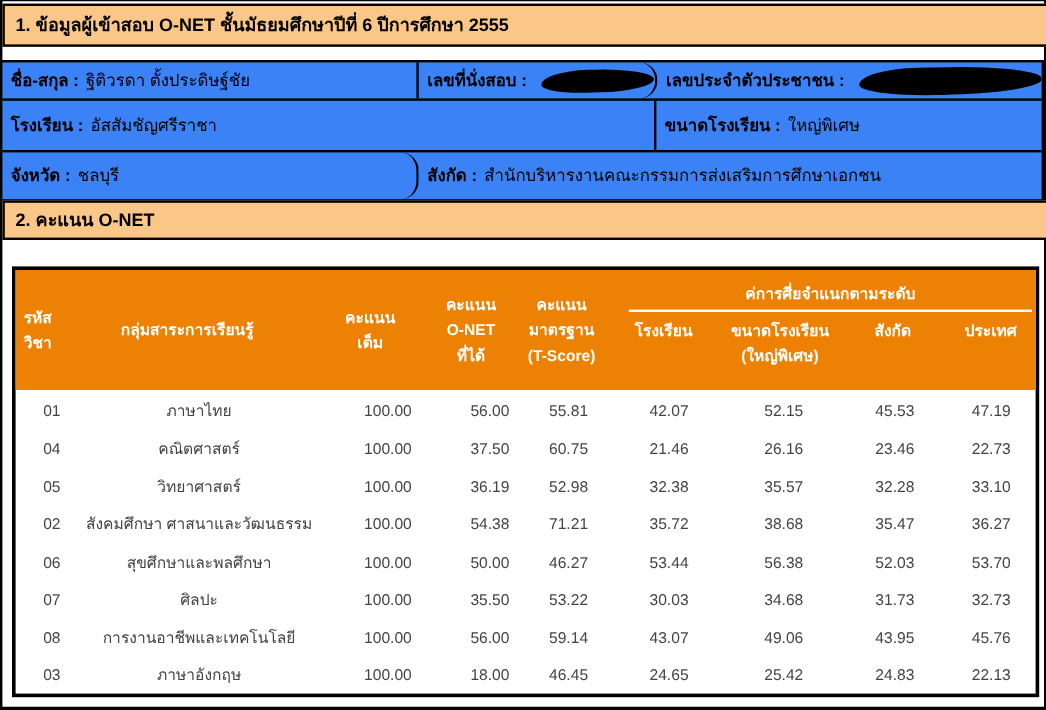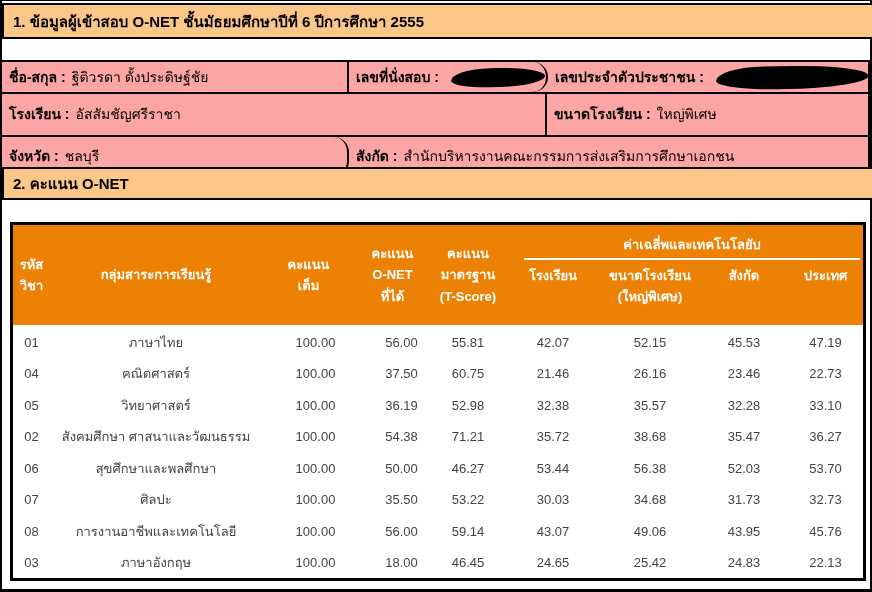--- a/index.html
+++ b/index.html
@@ -15,21 +15,21 @@
   
   .section-bar{
     position:absolute;left:2px;width:860px;background:#FBC788;border:2px solid #000;
     display:flex;align-items:center;padding-left:9px;
     font-weight:bold;font-size:15px;line-height:1.4;
   }
   .bar1{top:3px;height:32px;}
   .bar2{top:167px;height:29px;}
 
   
-  .info-table{position:absolute;left:0px;top:60px;width:866px;border:2px solid #000;background:#fca5a5;}
+  .info-table{position:absolute;left:0px;top:50px;width:866px;border:2px solid #000;background:#3b82f6;}
   .i-row{display:flex;border-bottom:2px solid #000;}
   .i-row:last-child{border-bottom:none;}
   .i-cell{border-right:2px solid #000;display:flex;align-items:center;padding-left:7px;
           font-size:14px;line-height:1.5;white-space:nowrap;overflow:hidden;}
   .i-cell:last-child{border-right:none;flex:1;}
   .i-label{font-weight:bold;margin-right:6px;}
   .r1{height:30px;} .r2{height:41px;} .r3{height:39px;}
   .w-name{width:338px;} .w-seat{width:190px;border-radius:15px;} .w-school{width:536px;} .w-prov{width:338px;border-radius:15px;}
   .redact{background:#000;display:inline-block;margin-left:6px;}
   .redact-seat{width:94px;height:19px;border-radius:48% 60% 55% 45% / 70% 55% 60% 45%;transform:rotate(-1.5deg);}
@@ -46,21 +46,21 @@
   .col0{width:37px;} .col1{width:212px;} .col2{width:93px;} .col3{width:75px;}
   .col4{width:76px;} .col5{width:94px;} .col6{width:100px;} .col7{width:88px;} .col8{width:75px;}
   .h-avg{flex:1;display:flex;flex-direction:column;height:100%;}
   .avg-title{height:30px;flex:none;display:flex;align-items:flex-end;justify-content:center;
              border-bottom:2px solid #fff;margin:0 3px 0 18px;padding-bottom:3px;}
   .avg-cols{flex:1;display:flex;padding-top:5px;}
   .avg-col{text-align:center;white-space:pre-line;}
   .tbody{flex:1;display:flex;flex-direction:column;padding-top:2px;font-size:13px;color:#444;}
   .trow{height:31.5px;flex:none;display:flex;align-items:center;line-height:1.4;}
   .tcell{white-space:nowrap;overflow:visible;}
-  .trow .col0{text-align:center;}
+  .trow .col0{text-align:center;padding-left:12px;}
   .trow .col1{text-align:center;}
   .trow .col2,.trow .col3,.trow .col4,.trow .col5,
   .trow .col6,.trow .col7,.trow .col8{text-align:center;}
   .trow .col2{padding-left:14px;box-sizing:border-box;}
   .trow .col3{padding-left:18px;box-sizing:border-box;}
 </style>
 </head>
 <body>
 
 <div class="outer-frame"></div>
@@ -117,21 +117,21 @@
     <div class="th col1">กลุ่มสาระการเรียนรู้</div>
     <div class="th col2">คะแนน
 เต็ม</div>
     <div class="th col3">คะแนน
 O-NET
 ที่ได้</div>
     <div class="th col4">คะแนน
 มาตรฐาน
 (T-Score)</div>
     <div class="h-avg">
-      <div class="avg-title">ค่าเฉลี่พและเทคโนโลยับ</div>
+      <div class="avg-title">ค่การศี่ยจำแนกตามระดับ</div>
       <div class="avg-cols">
         <div class="avg-col col5">โรงเรียน</div>
         <div class="avg-col col6">ขนาดโรงเรียน
 (ใหญ่พิเศษ)</div>
         <div class="avg-col col7">สังกัด</div>
         <div class="avg-col col8">ประเทศ</div>
       </div>
     </div>
   </div>
   <div class="tbody">

